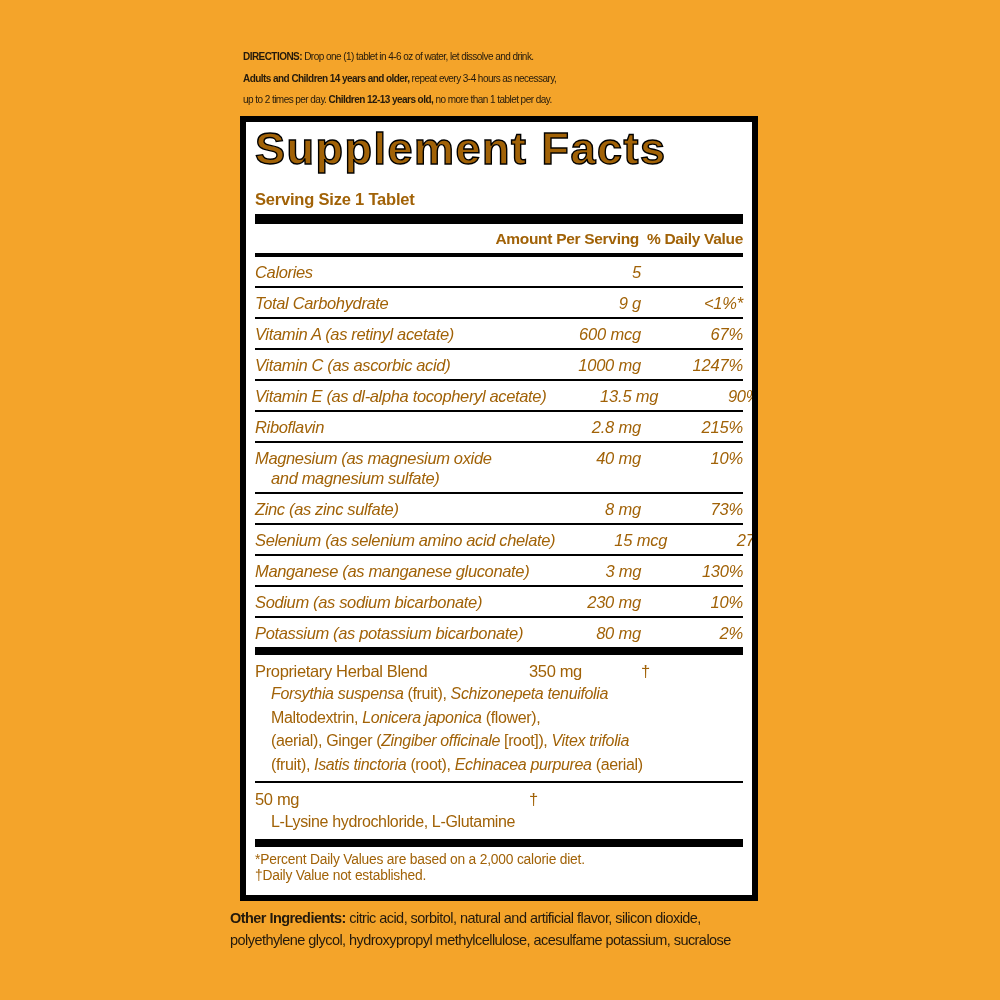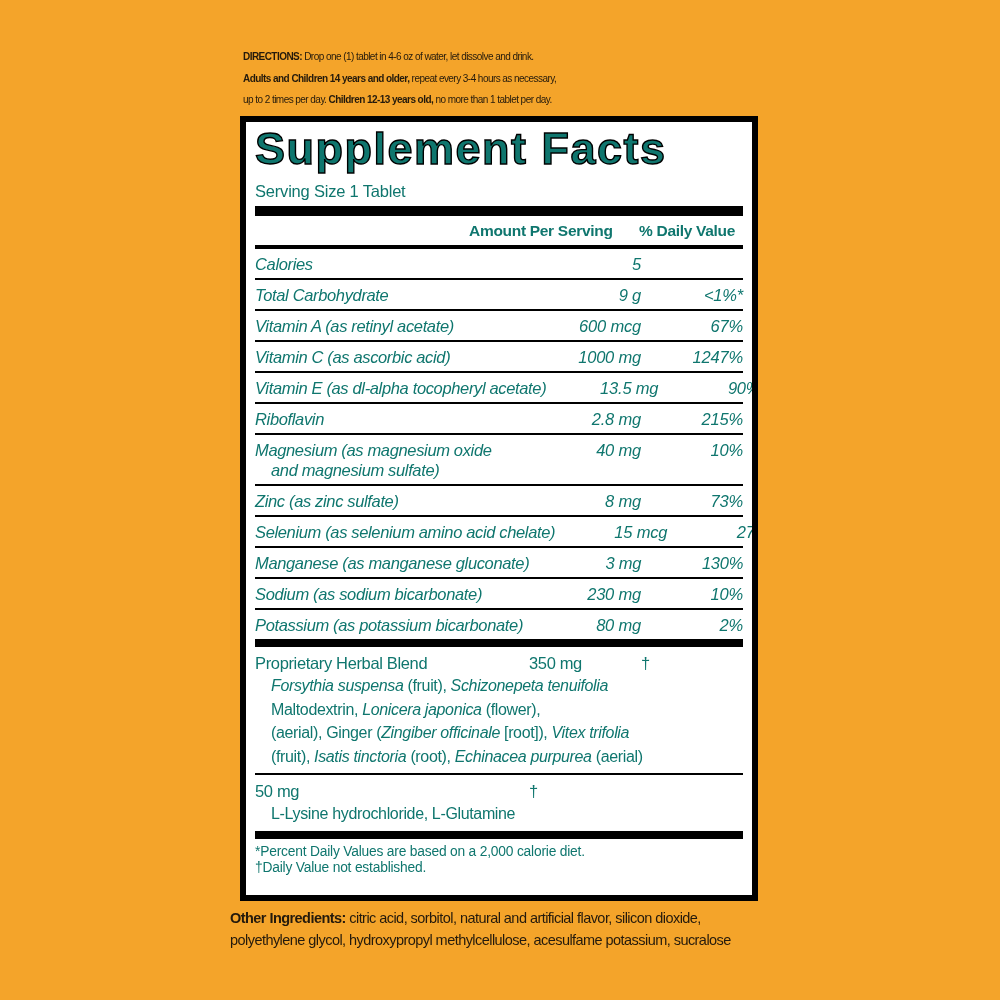--- a/index.html
+++ b/index.html
@@ -13,35 +13,35 @@
   .directions{
     position:absolute;left:243px;top:46px;width:520px;
     color:#241A0C;font-size:10px;letter-spacing:-0.55px;
     line-height:21.5px;white-space:nowrap;
   }
   .directions b{letter-spacing:-0.55px;}
   
   .panel{
     position:absolute;left:240px;top:116px;width:518px;height:785px;
     background:#FFFFFF;border:6px solid #000;box-sizing:border-box;
-    padding:4px 9px 4px 9px;color:#0f766e;overflow:hidden;
+    padding:4px 9px 4px 9px;color:#a16207;overflow:hidden;
   }
   .sf-title{
     font-weight:bold;font-size:45px;line-height:46px;letter-spacing:1.5px;
     -webkit-text-stroke:1.4px #000;white-space:nowrap;
   }
-  .serving{font-weight:normal;font-size:16.5px;line-height:20px;margin-top:9px;letter-spacing:-0.2px;}
+  .serving{font-weight:bold;font-size:16.5px;line-height:20px;margin-top:17px;letter-spacing:-0.2px;}
   .bar{background:#000;height:10px;margin:5px 0 0 0;}
   .bar.mid{height:8px;margin:0;}
   .col-headers{
     display:grid;grid-template-columns:1fr 170px 104px;align-items:end;
     font-weight:bold;font-size:15.5px;letter-spacing:-0.3px;
     padding:6px 0 5px 0;border-bottom:4px solid #000;
   }
-  .col-headers span{text-align:left;white-space:nowrap;}
+  .col-headers span{text-align:right;white-space:nowrap;}
   
   .row{
     display:grid;grid-template-columns:1fr 112px 102px;
     font-size:16.5px;letter-spacing:-0.35px;line-height:20px;
     padding:5px 0 4px 0;border-bottom:2px solid #000;font-style:italic;
   }
   .row .nm{white-space:nowrap;}
   .row .nm .nm2{padding-left:16px;}
   .row .amt,.row .dv{text-align:right;white-space:nowrap;letter-spacing:-0.2px;}
   

